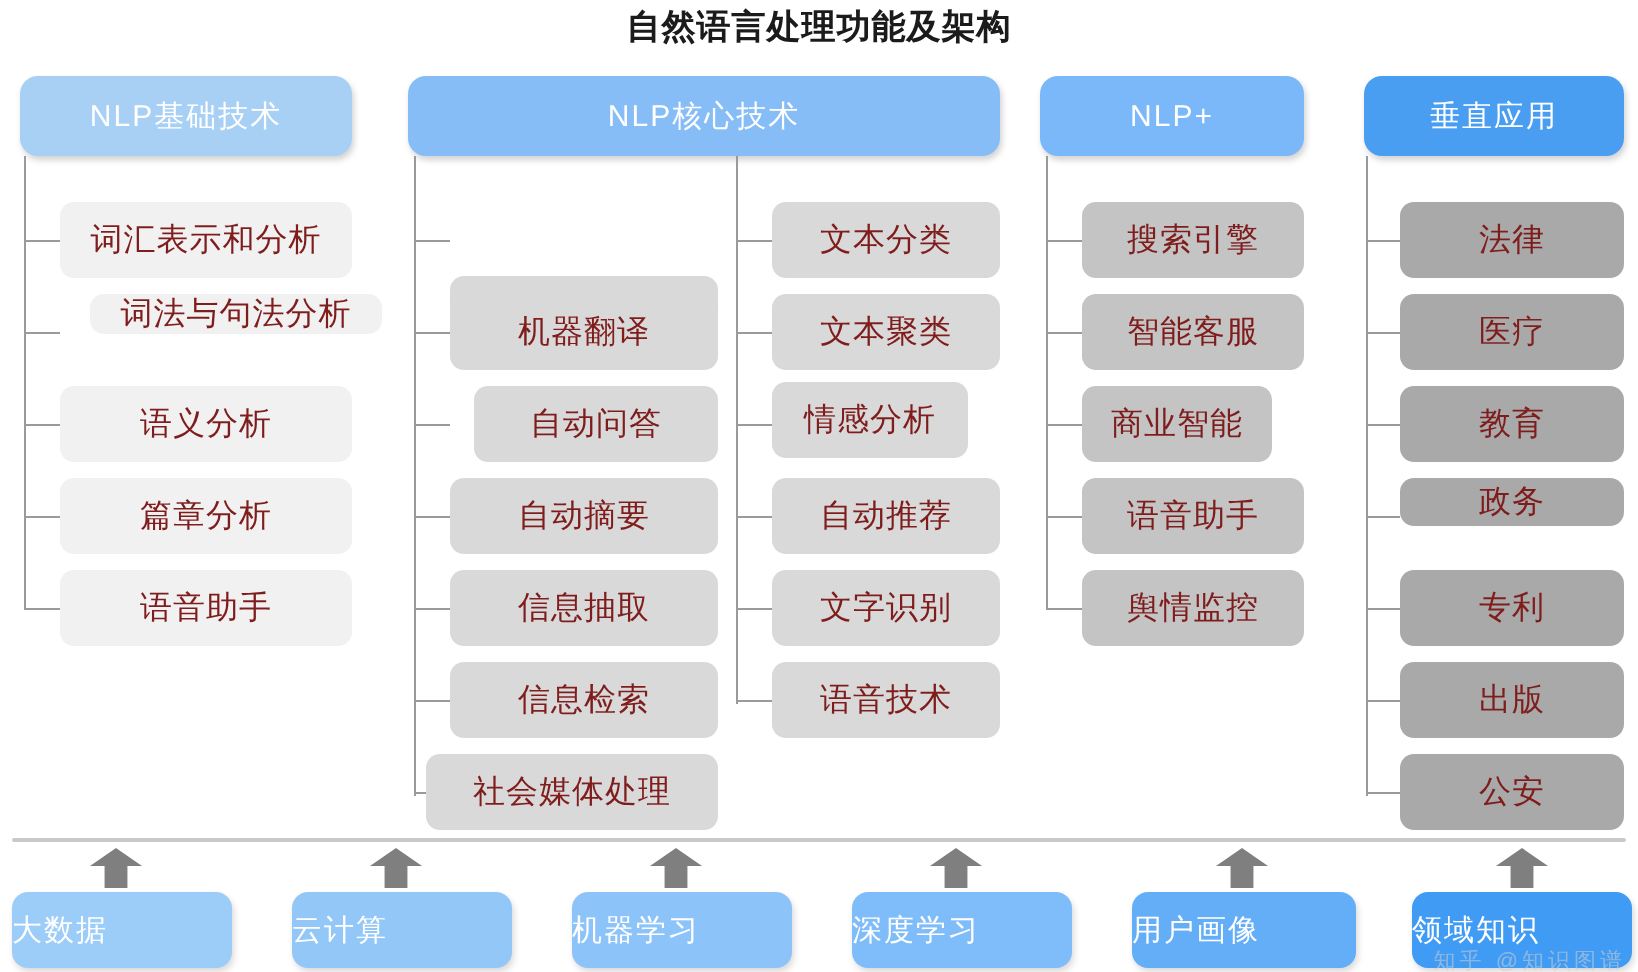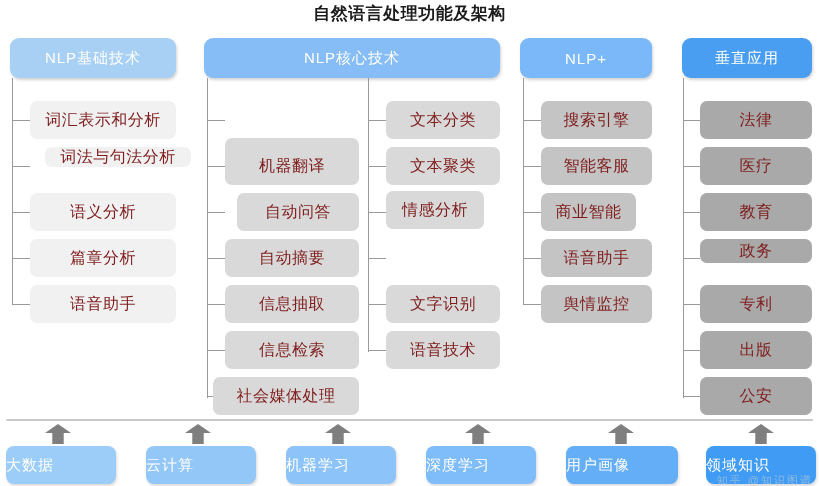--- a/index.html
+++ b/index.html
@@ -144,20 +144,23 @@
 
   <div class="node c3" style="left:386px;top:101px;width:114px;height:38px;">
     <span>文本分类</span>
     </div>
   <div class="node c3" style="left:386px;top:147px;width:114px;height:38px;">
     <span>文本聚类</span>
     </div>
   <div class="node c3" style="left:386px;top:191px;width:98px;height:38px;">
     <span>情感分析</span>
     </div>
+  <div class="node c3" style="left:386px;top:239px;width:114px;height:38px;">
+    <span>自动推荐</span>
+    </div>
   <div class="node c3" style="left:386px;top:285px;width:114px;height:38px;">
     <span>文字识别</span>
     </div>
   <div class="node c3" style="left:386px;top:331px;width:114px;height:38px;">
     <span>语音技术</span>
     </div>
 
   <div class="vline" style="left:523px;top:78px;height:226px;"></div>
   <div class="hline" style="left:523px;top:120px;width:18px;"></div>
   <div class="hline" style="left:523px;top:166px;width:18px;"></div>

